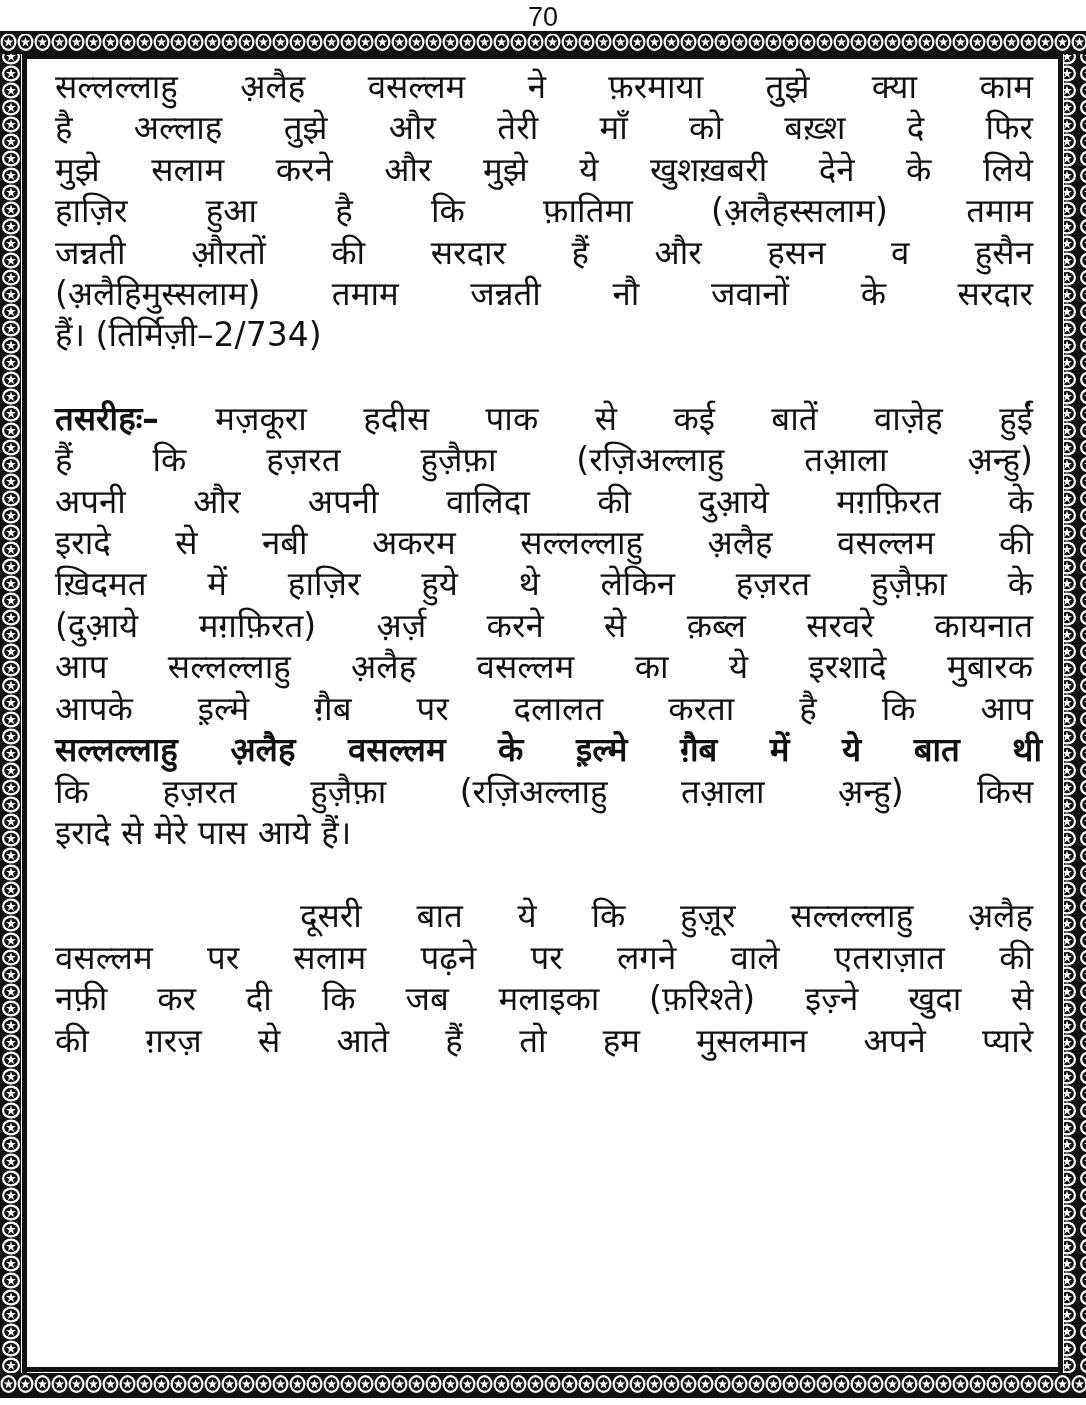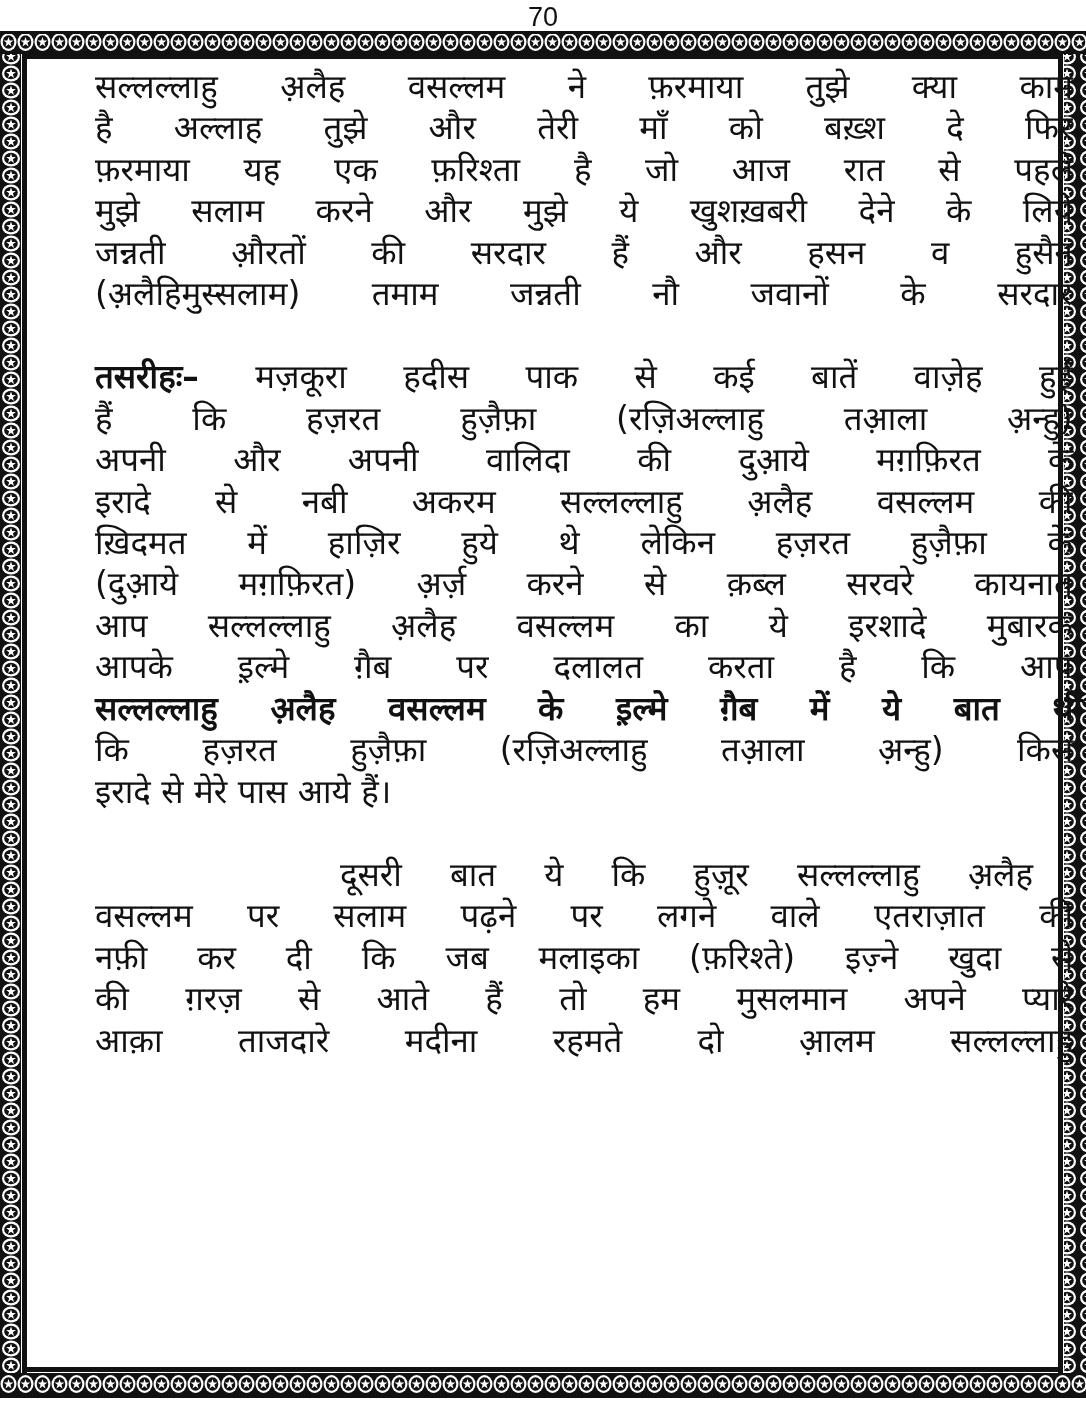--- a/index.html
+++ b/index.html
@@ -2,21 +2,21 @@
 <html><head>
 <meta charset="utf-8">
 <style>
   html, body { margin:0; padding:0; background:#ffffff; }
   body { width:1086px; height:1405px; position:relative; overflow:hidden; font-family:"DejaVu Sans","Liberation Sans",sans-serif; color:#111; }
   .page-number { position:absolute; top:0px; left:0; width:1086px; text-align:center; font-family:"Liberation Sans",sans-serif; font-size:27px; line-height:34px; color:#111; }
   .frame { position:absolute; left:0; top:31px; width:1086px; height:1369px; }
   .frame svg { position:absolute; left:0; top:0; }
   .content { position:absolute; left:55px; top:66px; width:978px; font-size:33px; line-height:41.4px; }
   .para { margin:0; text-align:justify; text-align-last:justify; }
-  .para .line { display:block; text-align:justify; text-align-last:justify; white-space:nowrap;margin-left:40px; }
+  .para .line { display:block; text-align:justify; text-align-last:justify; white-space:nowrap; }
   .para .line.last { text-align-last:left; }
   .gap { height:42px; }
   .heading { font-weight:bold; }
   .indent { padding-left:245px; }
 </style>
 </head>
 <body>
 
 <div class="page-number">70</div>
 
@@ -47,24 +47,25 @@
     <rect x="22" y="23" width="1041" height="5" fill="#111"></rect>
     <rect x="22" y="1336" width="1041" height="5" fill="#111"></rect>
   </svg>
 </div>
 
 <div class="content">
 
   <div class="para">
     <span class="line" style="display: block; word-spacing: 51.8571px;">सल्लल्लाहु अ़लैह वसल्लम ने फ़रमाया तुझे क्या काम</span>
     <span class="line" style="display: block; word-spacing: 50.7778px;">है अल्लाह तुझे और तेरी माँ को बख़्श दे फिर</span>
-    <span class="line" style="display: block; word-spacing: 43.2222px;">फ़रमाया यह एक फ़रिश्ता है जो आज रात से पहले</span>
     <span class="line" style="display: block; word-spacing: 41px;">मुझे सलाम करने और मुझे ये खुशख़बरी देने के लिये</span>
+    <span class="line" style="display: block; word-spacing: 67.6667px;">हाज़िर हुआ है कि फ़ातिमा (अ़लैहस्सलाम) तमाम</span>
     <span class="line" style="display: block; word-spacing: 55px;">जन्नती औ़रतों की सरदार हैं और हसन व हुसैन</span>
     <span class="line" style="display: block; word-spacing: 61px;">(अ़लैहिमुस्सलाम) तमाम जन्नती नौ जवानों के सरदार</span>
+    <span class="line last">हैं। (तिर्मिज़ी–2/734)</span>
   </div>
 
   <div class="gap"></div>
 
   <div class="para">
     <span class="line" style="display: block; word-spacing: 45.875px;"><b class="heading">तसरीहः–</b><span> मज़कूरा हदीस पाक से कई बातें वाज़ेह हुईं</span></span>
     <span class="line" style="display: block; word-spacing: 69.3333px;">हैं कि हज़रत हुज़ैफ़ा (रज़िअल्लाहु तआ़ला अ़न्हु)</span>
     <span class="line" style="display: block; word-spacing: 56.8571px;">अपनी और अपनी वालिदा की दुआ़ये मग़फ़िरत के</span>
     <span class="line" style="display: block; word-spacing: 53.8571px;">इरादे से नबी अकरम सल्लल्लाहु अ़लैह वसल्लम की</span>
     <span class="line" style="display: block; word-spacing: 50.25px;">ख़िदमत में हाज़िर हुये थे लेकिन हज़रत हुज़ैफ़ा के</span>
@@ -76,16 +77,15 @@
     <span class="line last">इरादे से मेरे पास आये हैं।</span>
   </div>
 
   <div class="gap"></div>
 
   <div class="para">
     <span class="line indent" style="display: block; word-spacing: 3.33333px;">दूसरी बात ये कि हुज़ूर सल्लल्लाहु अ़लैह</span>
     <span class="line" style="display: block; word-spacing: 43.75px;">वसल्लम पर सलाम पढ़ने पर लगने वाले एतराज़ात की</span>
     <span class="line" style="display: block; word-spacing: 39.3333px;">नफ़ी कर दी कि जब मलाइका (फ़रिश्ते) इज़्ने खुदा से</span>
     <span class="line" style="display: block; word-spacing: 45.7778px;">की ग़रज़ से आते हैं तो हम मुसलमान अपने प्यारे</span>
-    <span class="line" style="display: block; word-spacing: 64.8333px;">आक़ा ताजदारे मदीना रहमते दो आ़लम सल्लल्लाहु</span>
   </div>
 
 </div>
 
 </body></html>

